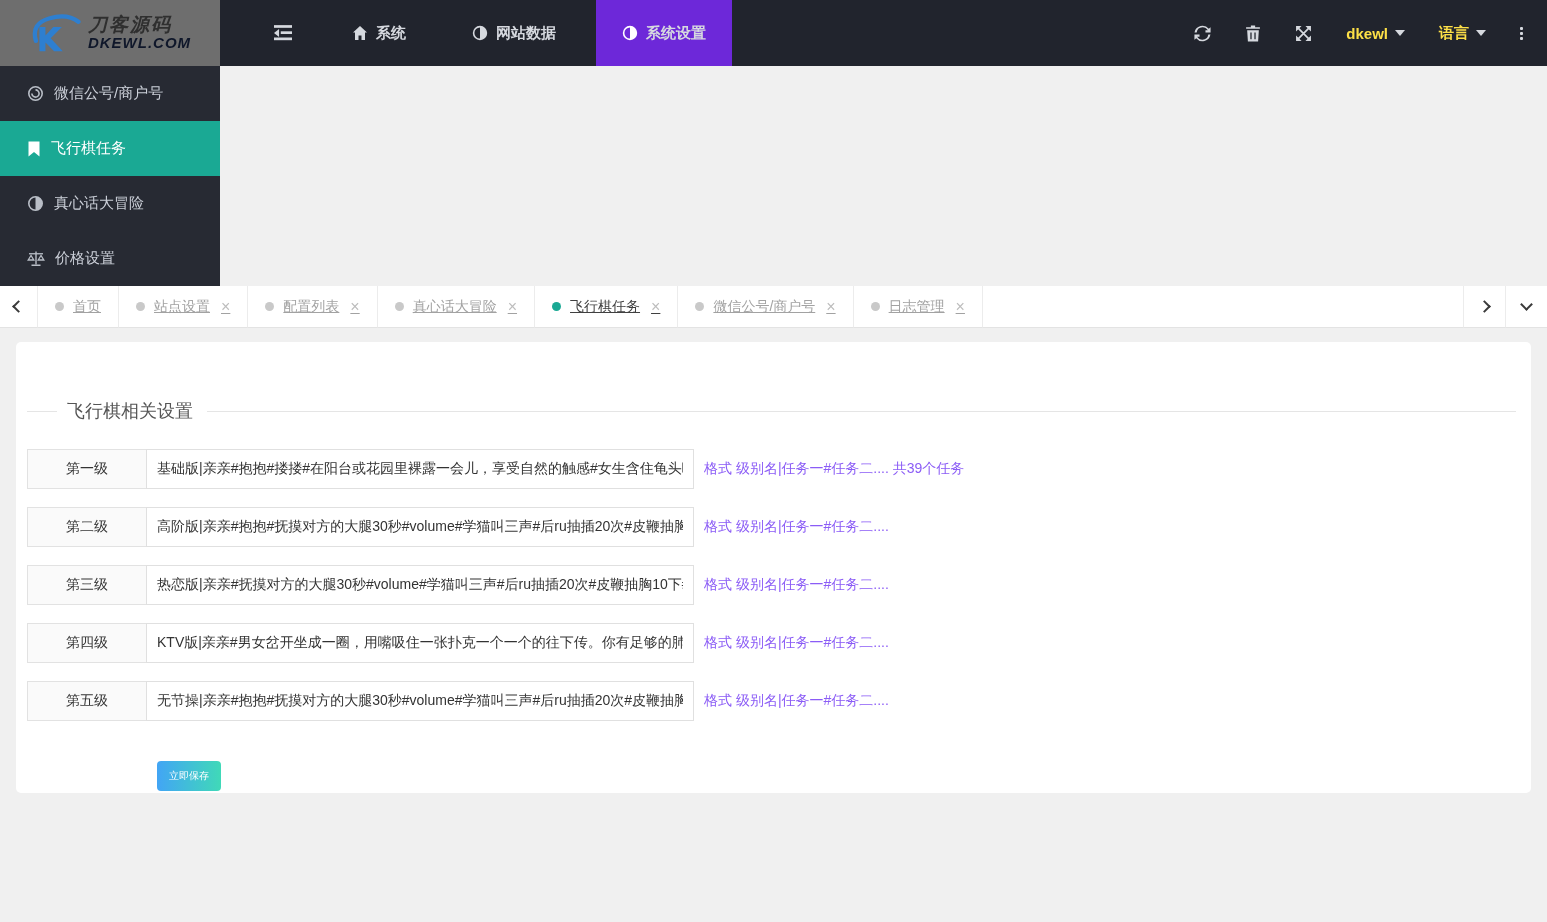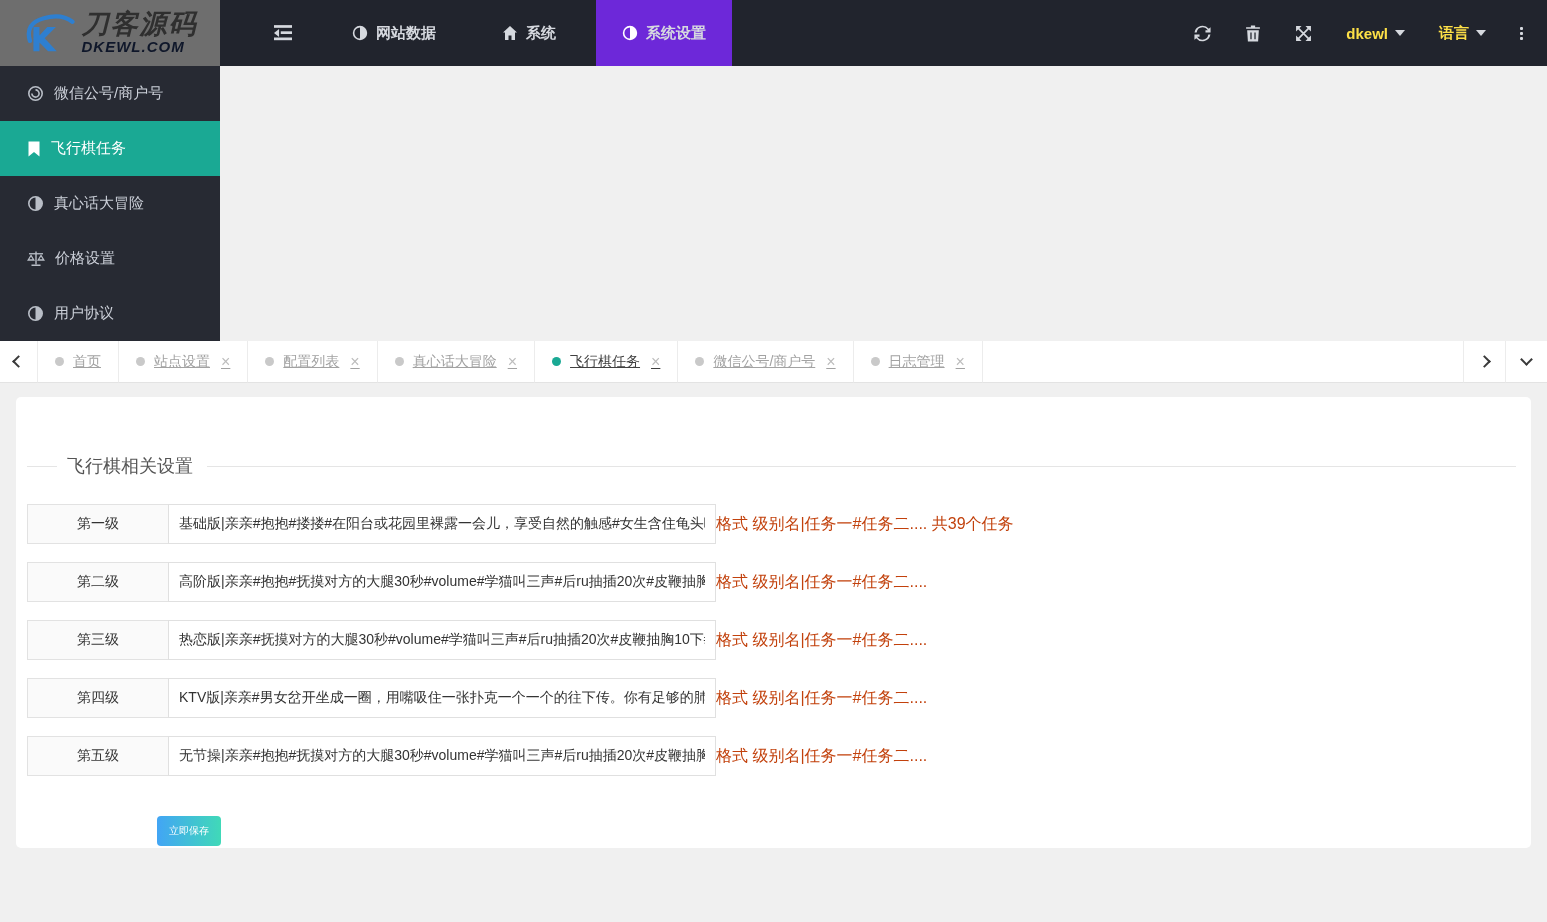--- a/index.html
+++ b/index.html
@@ -2,21 +2,21 @@
 <html><head>
 <meta charset="utf-8">
 <style>
   * { margin:0; padding:0; box-sizing:border-box; }
   html,body { width:1547px; height:922px; overflow:hidden;
     font-family:"Liberation Sans","DejaVu Sans",sans-serif; background:#f0f0f0; }
 
   
   .header { height:66px; display:flex; }
   .logo { width:220px; background:#6e6e6e; display:flex; align-items:center; justify-content:center; gap:7px; }
-  .logo-cn { font-size:27px; font-weight:bold; font-style:italic; color:#2f2f2f; letter-spacing:2px; line-height:1; }
+  .logo-cn { font-size:19px; font-weight:bold; font-style:italic; color:#2f2f2f; letter-spacing:2px; line-height:1; }
   .logo-en { font-size:15px; font-weight:bold; font-style:italic; color:#0f172a; letter-spacing:1px; line-height:1.2; }
   .topnav { flex:1; background:#21242d; display:flex; align-items:stretch; color:#cfd3da; }
   .nav-toggle { display:flex; align-items:center; padding:0 20px; margin-left:34px; cursor:pointer; }
   .nav-item { display:flex; align-items:center; gap:8px; padding:0 26px; margin-left:14px;
     font-size:15px; font-weight:bold; color:#d6d9df; cursor:pointer; }
   .nav-item.active { background:#6d28d9; }
   .topnav svg { fill:#d6d9df; }
   .nav-right { margin-left:auto; display:flex; align-items:center; gap:34px; padding-right:24px; }
   .nav-right .icon-btn { display:flex; align-items:center; cursor:pointer; }
   .nav-user, .nav-lang { display:flex; align-items:center; gap:7px; font-size:15px; font-weight:bold; color:#fde047; cursor:pointer; }
@@ -58,25 +58,25 @@
   
   .content { flex:1; background:#f0f0f0; padding:14px 16px; overflow:hidden; }
   .card { background:#fff; border-radius:5px; height:451px; }
   .legend { display:flex; align-items:center; padding-top:57px; margin:0 15px 0 11px; }
   .legend .dash { width:30px; height:1px; background:#e5e5e5; }
   .legend .title { font-size:18px; color:#555; margin:0 14px 0 10px; }
   .legend .line { flex:1; height:1px; background:#e5e5e5; }
 
   .form { margin-top:26px; padding-left:11px; }
   .frow { display:flex; align-items:center; height:40px; margin-bottom:18px; }
-  .flabel { width:142px; height:40px; background:#fafafa; border:1px solid #e2e2e2;
+  .flabel { width:120px; height:40px; background:#fafafa; border:1px solid #e2e2e2;
     display:flex; align-items:center; justify-content:center; font-size:14px; color:#333; }
   .finput { width:548px; height:40px; border:1px solid #e0e0e0; margin-left:-1px; padding:0 10px;
     font-size:14px; color:#333; font-family:inherit; outline:none; background:#fff; }
-  .fhint { margin-left:0; font-size:16px; color:#c2410c; white-space:nowrap; }
+  .fhint { margin-left:10px; font-size:14px; color:#8b5cf6; white-space:nowrap; }
   .save-btn { margin:22px 0 0 130px; height:30px; padding:0 12px; border:none; border-radius:4px;
     background:linear-gradient(90deg,#42a5f5,#40d9b8); color:#fff; font-size:10px; cursor:pointer;
     font-family:inherit; }
 </style>
 </head>
 <body>
 
 <div class="header">
   <div class="logo">
     <svg width="52" height="44" viewBox="0 0 60 50">
@@ -93,30 +93,30 @@
     <div class="nav-toggle">
       <svg width="18" height="16" viewBox="0 0 16 14">
         <rect x="0" y="0" width="16" height="2.4"></rect>
           <rect x="6" y="5.5" width="10" height="2.4"></rect>
         <rect x="0" y="11" width="16" height="2.4"></rect>
           <path d="M4.5 3.5 L0 7 L4.5 10.5 Z"></path>
       </svg>
     </div>
     <div class="nav-item">
       <svg width="16" height="16" viewBox="0 0 16 16">
+        <path d="M8 1 L1 7.5 H3 V15 H6.5 V10.5 H9.5 V15 H13 V7.5 H15 Z"></path>
+      </svg>
+      <span>系统</span>
+    </div>
+    <div class="nav-item">
+      <svg width="16" height="16" viewBox="0 0 16 16">
         <circle cx="8" cy="8" r="6.4" fill="none" stroke="#d6d9df" stroke-width="1.6"></circle>
         <path d="M8 1.6 a6.4 6.4 0 0 1 0 12.8 Z"></path>
       </svg>
       <span>网站数据</span>
-    </div>
-    <div class="nav-item">
-      <svg width="16" height="16" viewBox="0 0 16 16">
-        <path d="M8 1 L1 7.5 H3 V15 H6.5 V10.5 H9.5 V15 H13 V7.5 H15 Z"></path>
-      </svg>
-      <span>系统</span>
     </div>
     <div class="nav-item active">
       <svg width="16" height="16" viewBox="0 0 16 16">
         <circle cx="8" cy="8" r="6.4" fill="none" stroke="#ffffff" stroke-width="1.6"></circle>
         <path d="M8 1.6 a6.4 6.4 0 0 1 0 12.8 Z" fill="#ffffff"></path>
       </svg>
       <span>系统设置</span>
     </div>
 
     <div class="nav-right">
@@ -181,27 +181,20 @@
     <div class="side-item">
       <svg width="18" height="17" viewBox="0 0 18 16">
         <rect x="8.3" y="1" width="1.4" height="13" stroke="none"></rect>
         <rect x="2" y="2.6" width="14" height="1.3" stroke="none"></rect>
         <path d="M4 5 L1.2 9.5 H6.8 Z" fill="none" stroke-width="1.3"></path>
         <path d="M14 5 L11.2 9.5 H16.8 Z" fill="none" stroke-width="1.3"></path>
         <rect x="4.5" y="14" width="9" height="1.5" stroke="none"></rect>
       </svg>
       <span>价格设置</span>
     </div>
-    <div class="side-item">
-      <svg width="17" height="17" viewBox="0 0 16 16">
-        <circle cx="8" cy="8" r="6.3" fill="none" stroke-width="1.5"></circle>
-        <path d="M8 1.7 a6.3 6.3 0 0 1 0 12.6 Z" stroke="none"></path>
-      </svg>
-      <span>用户协议</span>
-    </div>
   </aside>
 
   <div class="main-col">
 
     <div class="tabbar">
       <div class="tab-nav-btn left">
           <i class="chev l"></i>
         </div>
 
       <div class="tab">

